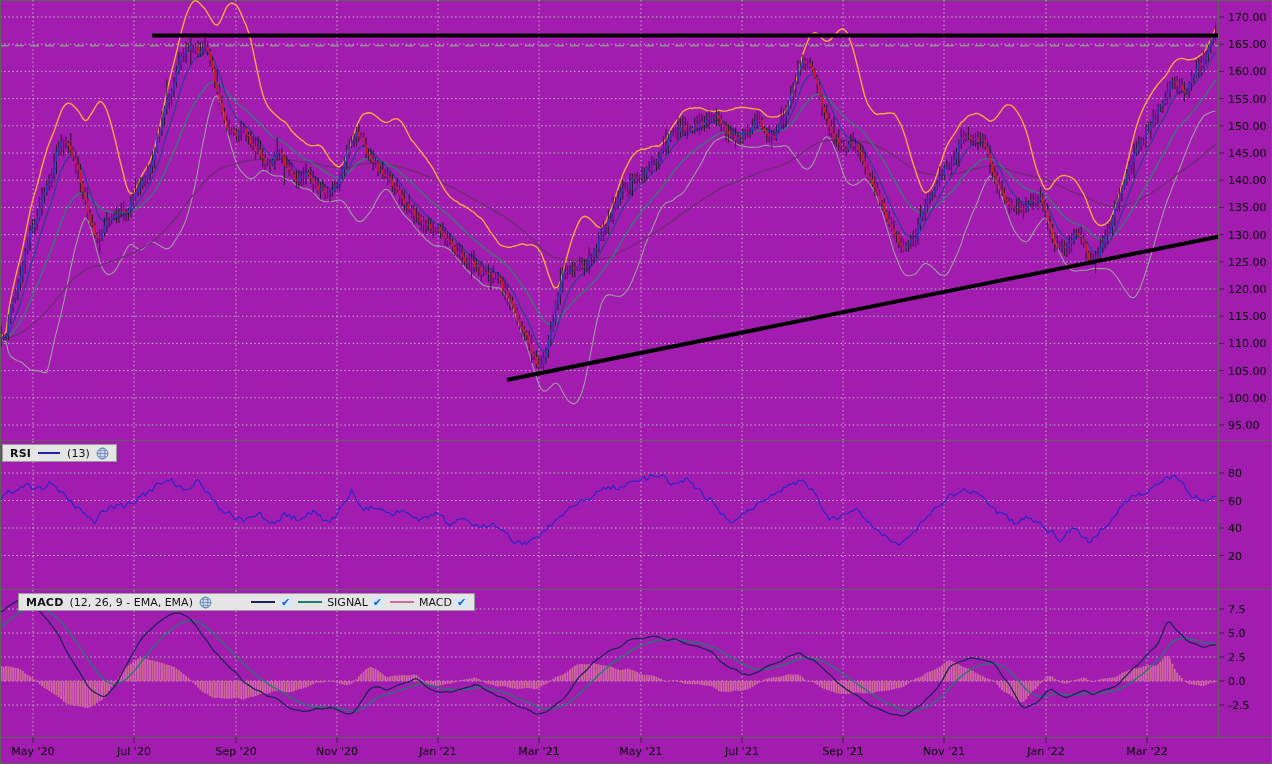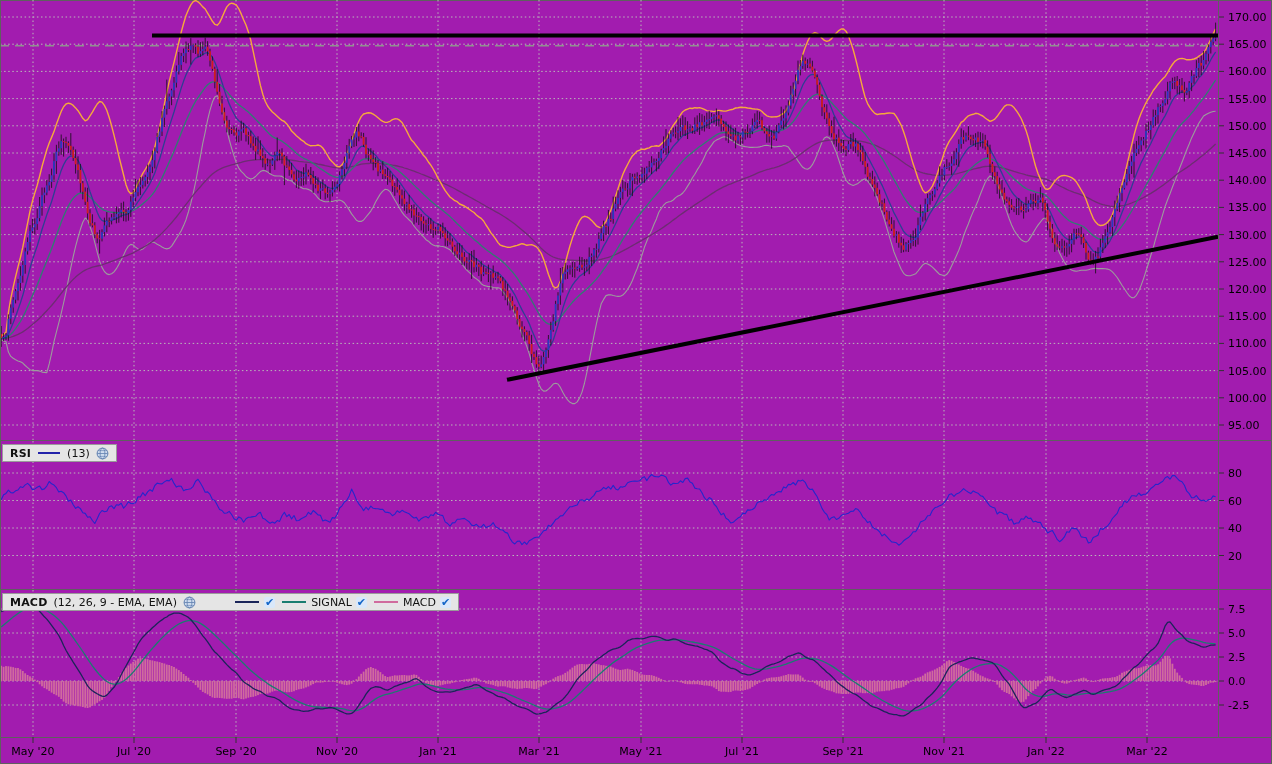--- a/index.html
+++ b/index.html
@@ -1739,21 +1739,21 @@
       <svg width="13" height="13" viewBox="0 0 13 13">
         <circle cx="6.5" cy="6.5" r="5.4" fill="#cfdcee" stroke="#5f7fae" stroke-width="1"></circle>
         <ellipse cx="6.5" cy="6.5" rx="2.4" ry="5.4" fill="none" stroke="#5f7fae" stroke-width="0.8"></ellipse>
         <line x1="1.2" y1="6.5" x2="11.8" y2="6.5" stroke="#5f7fae" stroke-width="0.8"></line>
         <line x1="2" y1="3.6" x2="11" y2="3.6" stroke="#5f7fae" stroke-width="0.6"></line>
         <line x1="2" y1="9.4" x2="11" y2="9.4" stroke="#5f7fae" stroke-width="0.6"></line>
       </svg>
     </span>
   </div>
 
-  <div class="chip" style="left:2px;top:593px">
+  <div class="chip" style="left:18px;top:593px">
     <span class="chip-name">MACD</span>
     <span class="chip-params">(12, 26, 9 - EMA, EMA)</span>
     <span class="globe">
       <svg width="13" height="13" viewBox="0 0 13 13">
         <circle cx="6.5" cy="6.5" r="5.4" fill="#cfdcee" stroke="#5f7fae" stroke-width="1"></circle>
         <ellipse cx="6.5" cy="6.5" rx="2.4" ry="5.4" fill="none" stroke="#5f7fae" stroke-width="0.8"></ellipse>
         <line x1="1.2" y1="6.5" x2="11.8" y2="6.5" stroke="#5f7fae" stroke-width="0.8"></line>
         <line x1="2" y1="3.6" x2="11" y2="3.6" stroke="#5f7fae" stroke-width="0.6"></line>
         <line x1="2" y1="9.4" x2="11" y2="9.4" stroke="#5f7fae" stroke-width="0.6"></line>
       </svg>

